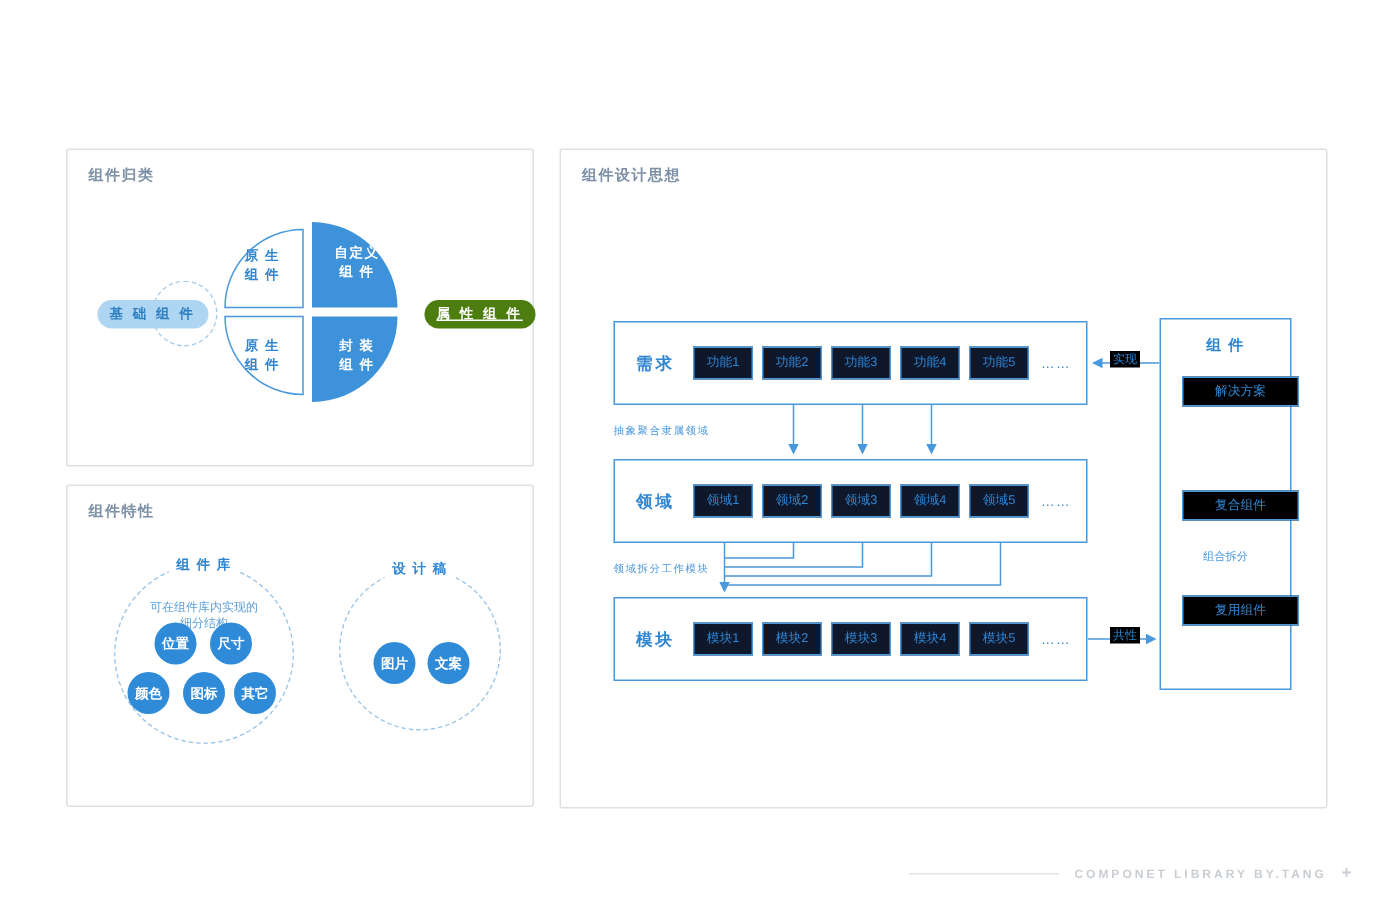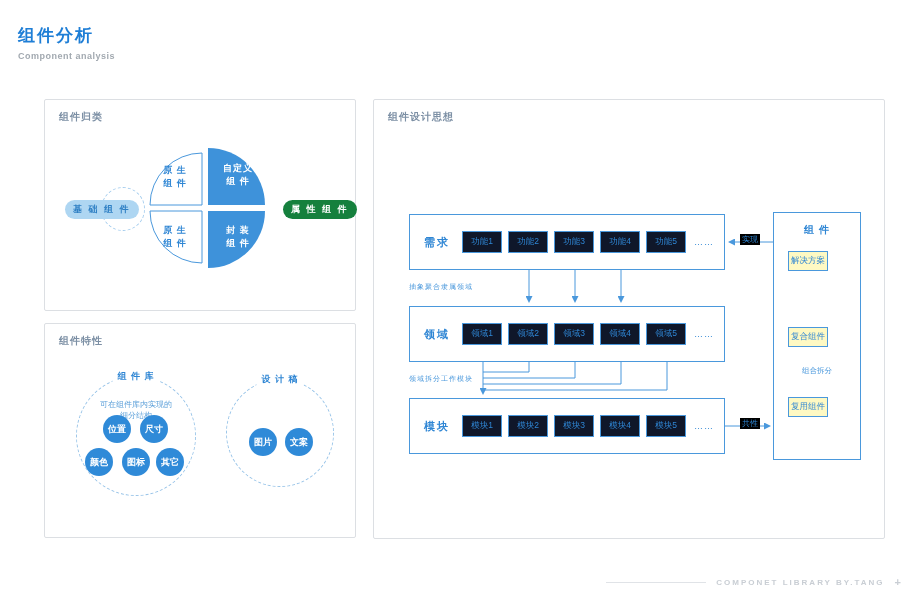--- a/index.html
+++ b/index.html
@@ -31,21 +31,21 @@
   .pie-label.blue { color:#2f86d4; }
   .pie-label.white { color:#ffffff; }
   .pl-tl { left:14px; top:28px; width:56px; }
   .pl-tr { left:76px; top:26px; width:58px; }
   .pl-bl { left:14px; top:88px; width:56px; }
   .pl-br { left:76px; top:88px; width:58px; }
 
   .dashed-ring { position:absolute; left:56px; top:87px; width:44px; height:44px; border:1px dashed #a5cdee; border-radius:50%; }
   .pill { position:absolute; height:19px; line-height:19px; border-radius:10px; font-size:9px; font-weight:bold; letter-spacing:2px; padding:0 8px; white-space:nowrap; }
   .pill-base { left:20px; top:100px; background:#aed6f2; color:#2e7fc4; }
-  .pill-attr { left:238px; top:100px; background:#15803d; color:#ffffff; }
+  .pill-attr { left:238px; top:100px; background:#4d7c0f; color:#ffffff;text-decoration:underline; }
 
   
   .feature-circle { position:absolute; border:1px dashed #9cc6e9; border-radius:50%; }
   .fc-library { left:31px;  top:52px; width:120px; height:120px; }
   .fc-draft   { left:181px; top:55px; width:108px; height:108px; }
   .fc-label { position:absolute; top:-7px; left:50%; transform:translateX(-50%); background:#fff; padding:0 5px; font-size:9px; font-weight:bold; color:#2f86d4; letter-spacing:1px; white-space:nowrap; }
   .fc-desc { position:absolute; left:0; right:0; text-align:center; font-size:8px; color:#5b9fd9; line-height:11px; white-space:pre-line; }
   .fc-library .fc-desc { top:22px; }
   .fc-draft   .fc-desc { top:20px; }
   .chip { position:absolute; width:28px; height:28px; border-radius:50%; background:#2f8ad8; color:#fff; font-size:9px; font-weight:bold; display:flex; align-items:center; justify-content:center; }
@@ -61,42 +61,38 @@
   .row-req { top:114px; } .row-dom { top:206px; } .row-mod { top:298px; }
 
   .step-label { position:absolute; left:35px; font-size:7px; color:#4a98dc; letter-spacing:1px; background:#fff; }
   .step-1 { top:182px; } .step-2 { top:274px; }
   .edge-label { position:absolute; font-size:8px; color:#2f86d4; background:#000000; padding:0 2px; z-index:2;text-align:right; }
   .lbl-realize { left:366px; top:134px; }
   .lbl-common  { left:366px; top:318px; }
 
   .comp-box { position:absolute; left:399px; top:112px; width:88px; height:248px; border:1px solid #4a98dc; background:#fff; }
   .comp-title { position:absolute; top:10px; left:0; right:0; text-align:center; font-size:10px; font-weight:bold; color:#2f86d4; letter-spacing:1px; }
-  .comp-inner { position:absolute; left:14px; width:40px; height:20px; border:1px solid #4a98dc; background:#fef9c3; color:#2f86d4;
+  .comp-inner { position:absolute; left:14px; width:78px; height:20px; border:1px solid #4a98dc; background:#000000; color:#2f86d4;
                 font-size:8.5px; display:flex; align-items:center; justify-content:center; z-index:2; white-space:nowrap; }
   .ci-solution  { top:38px; }
   .ci-composite { top:114px; }
   .ci-reuse     { top:184px; }
   .comp-split { position:absolute; top:152px; left:50%; transform:translateX(-50%); font-size:7.5px; color:#4a98dc; background:#fff; padding:1px 3px; z-index:2; white-space:nowrap; }
 
   
   .footer { position:absolute; right:22px; bottom:12px; display:flex; align-items:center; gap:10px; }
   .footer-line { width:100px; height:1px; background:#e0e3e7; }
   .footer-text { font-size:8px; font-weight:bold; color:#c9ced4; letter-spacing:2px; }
   .footer-plus { font-size:11px; font-weight:bold; color:#c9ced4; }
 </style>
 </head>
 <body>
 
 <div class="page">
 
-  <div class="header">
-    <div class="page-title">组件分析</div>
-    <div class="page-subtitle">Component analysis</div>
-  </div>
 
   <div class="panel panel-classification">
     <div class="panel-title">组件归类</div>
 
     <div class="pie">
       <svg viewBox="0 0 144 144" width="144" height="144">
         <path d="M 69 17 A 52 52 0 0 0 17 69 L 69 69 Z" fill="#ffffff" stroke="#4a98dc" stroke-width="1"></path>
         <path d="M 17 75 A 52 52 0 0 0 69 127 L 69 75 Z" fill="#ffffff" stroke="#4a98dc" stroke-width="1"></path>
         <path d="M 75 12 A 57 57 0 0 1 132 69 L 75 69 Z" fill="#3e92da"></path>
         <path d="M 132 75 A 57 57 0 0 1 75 132 L 75 75 Z" fill="#3e92da"></path>

